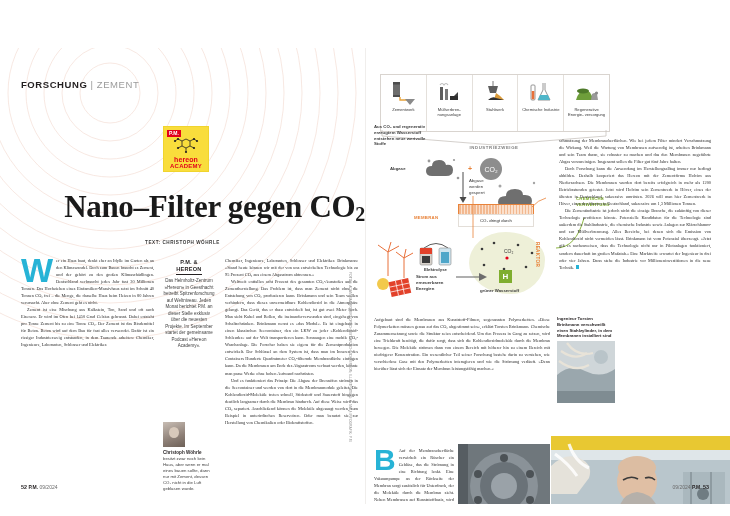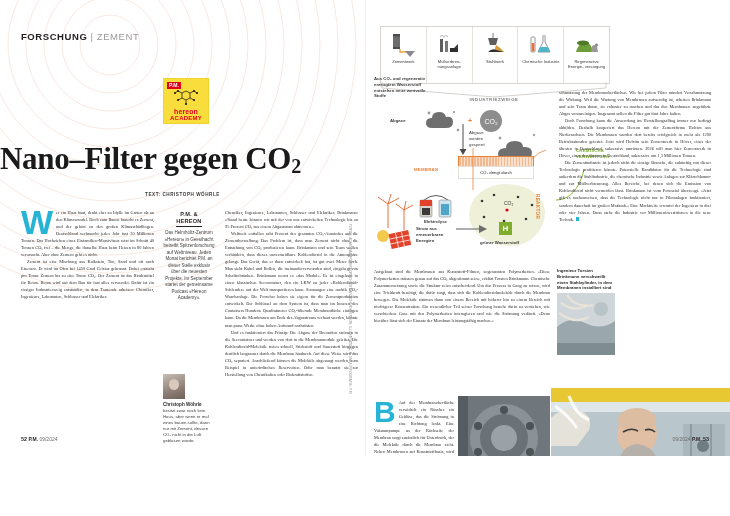--- a/index.html
+++ b/index.html
@@ -2,21 +2,21 @@
 <html><head>
 <meta charset="utf-8">
 <style>
   html,body{margin:0;padding:0;}
   body{
     width:730px;height:516px;overflow:hidden;
     background:#ffffff;
     font-family:"Liberation Sans", sans-serif;
     color:#231f20;
   }
-  .spread{position:relative;width:730px;height:456px;overflow:hidden;background:#fff;}
+  .spread{position:relative;width:730px;height:456px;overflow:hidden;background:#fff;margin-top:48px;}
 
   
   .arcs{position:absolute;left:-150px;top:-215px;width:520px;height:520px;pointer-events:none;}
   .arcs svg{display:block;}
 
   
   .gutter{position:absolute;left:365px;top:0;width:1px;height:516px;background:#f0eeec;}
 
   
   .kicker{position:absolute;left:21px;top:31px;font-size:9.5px;letter-spacing:.06em;}
@@ -28,21 +28,21 @@
          border:1px solid #f0d42e;}
   .badge .pm{position:absolute;left:3px;top:3px;background:#e2001a;color:#fff;font-size:5px;
              font-weight:bold;padding:1px 2px;letter-spacing:.02em;line-height:1;}
   .badge .mol{position:absolute;left:9px;top:9px;width:26px;height:19px;}
   .badge .hereon{position:absolute;left:0;right:0;top:29px;text-align:center;font-size:7px;
                  color:#e2001a;font-weight:bold;letter-spacing:.01em;line-height:1;}
   .badge .academy{position:absolute;left:0;right:0;top:36px;text-align:center;font-size:6px;
                   color:#e2001a;font-weight:bold;letter-spacing:.04em;line-height:1;}
 
   
-  .headline{position:absolute;left:0;top:122px;width:365px;text-align:left;
+  .headline{position:absolute;left:0;top:122px;width:365px;text-align:right;
             font-family:"Liberation Serif", serif;font-weight:bold;font-size:31px;
             letter-spacing:-.01em;color:#1a1a1a;line-height:1;}
   .headline sub{font-size:20px;vertical-align:baseline;position:relative;top:4px;}
   .subhead{position:absolute;left:48px;top:158px;width:270px;text-align:center;
            font-size:11.2px;line-height:1.45;color:#4c4c4c;}
   .byline{position:absolute;left:0;top:192px;width:365px;text-align:center;font-size:4.6px;
           font-weight:bold;letter-spacing:.12em;color:#3a3a3a;}
 
   
   .col{position:absolute;font-family:"Liberation Serif", serif;font-size:4.35px;

